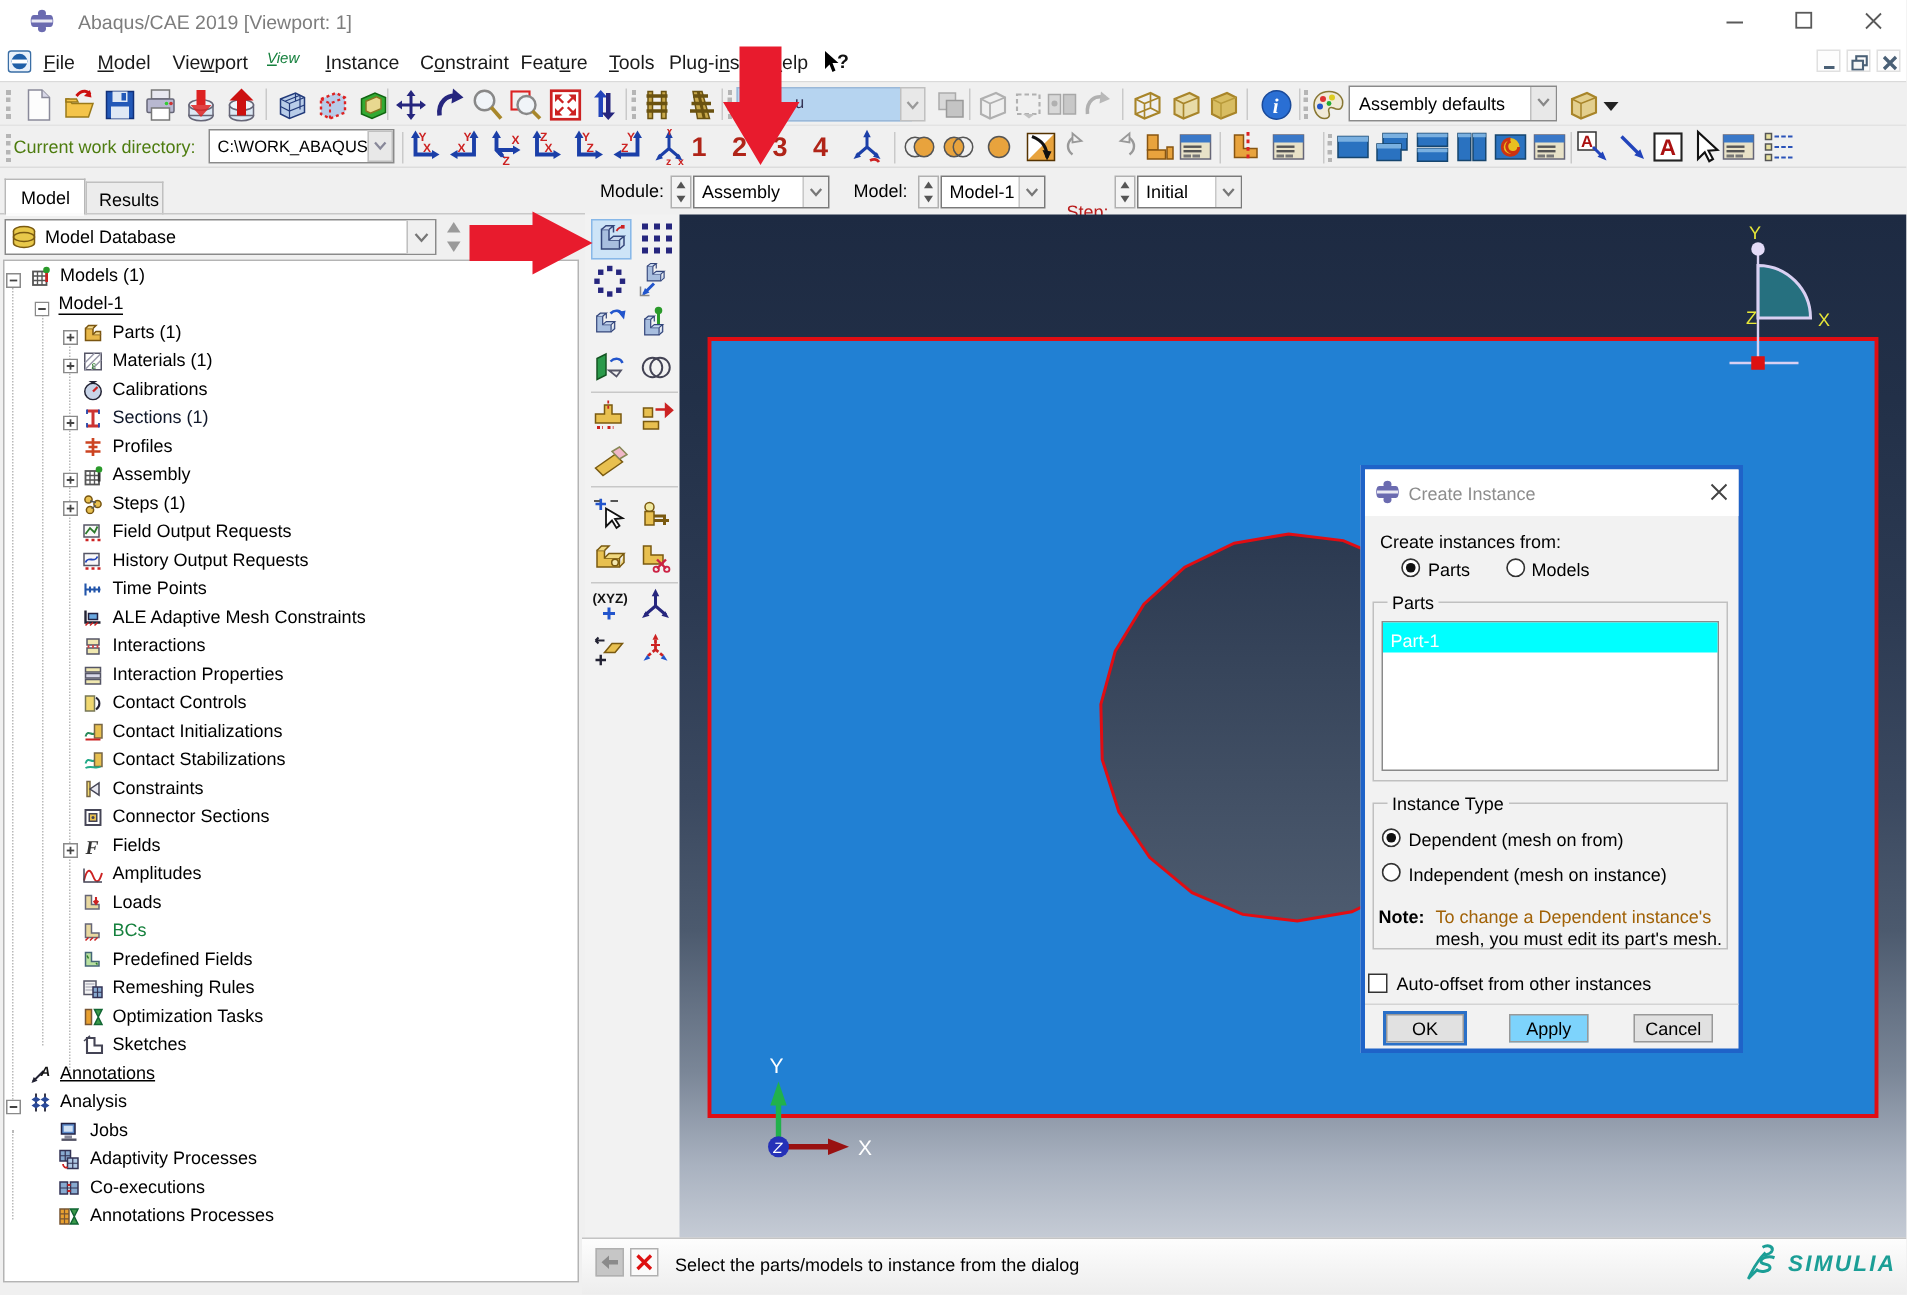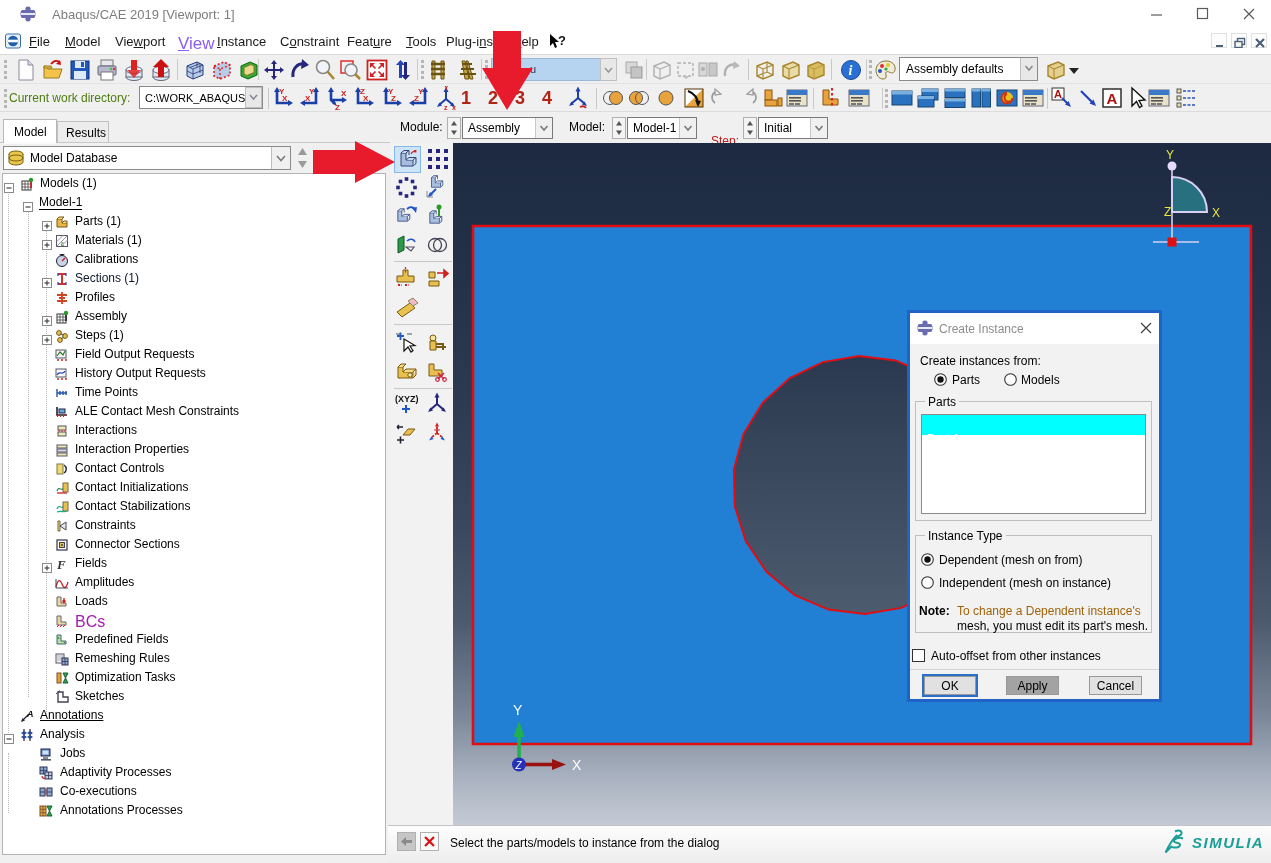--- a/index.html
+++ b/index.html
@@ -26,21 +26,21 @@
     </svg></div>
 <div class="abs" style="left:0;top:28px;width:1271px;height:27px;background:#ffffff;border-bottom:1px solid #dadada;"></div>
 <div class="abs" style="left:5px;top:33px;"><svg width="16" height="16" viewBox="0 0 16 16" style="">
       <rect x="0.5" y="1" width="15" height="14" rx="2" fill="#e8f0fa" stroke="#3a6ea5"></rect>
       <circle cx="8" cy="8" r="5.2" fill="#1f5fa8"></circle>
       <rect x="3" y="6.7" width="10" height="2.6" fill="#fff"></rect>
     </svg></div>
 <div class="abs" style="left:29px;top:34px;font-size:13px;color:#1a1a1a;"><u>F</u>ile</div>
 <div class="abs" style="left:65px;top:34px;font-size:13px;color:#1a1a1a;"><u>M</u>odel</div>
 <div class="abs" style="left:115px;top:34px;font-size:13px;color:#1a1a1a;">Vie<u>w</u>port</div>
-<div class="abs" style="left:178px;top:34px;font-size:17px;color:#8b5cf6;"><u>V</u>iew</div>
+<div class="abs" style="left:178px;top:34px;font-size:10px;color:#15803d;font-style:italic;"><u>V</u>iew</div>
 <div class="abs" style="left:217px;top:34px;font-size:13px;color:#1a1a1a;"><u>I</u>nstance</div>
 <div class="abs" style="left:280px;top:34px;font-size:13px;color:#1a1a1a;">C<u>o</u>nstraint</div>
 <div class="abs" style="left:347px;top:34px;font-size:13px;color:#1a1a1a;">Feat<u>u</u>re</div>
 <div class="abs" style="left:406px;top:34px;font-size:13px;color:#1a1a1a;"><u>T</u>ools</div>
 <div class="abs" style="left:446px;top:34px;font-size:13px;color:#1a1a1a;">Plug-i<u>n</u>s</div>
 <div class="abs" style="left:512px;top:34px;font-size:13px;color:#1a1a1a;"><u>H</u>elp</div>
 <div class="abs" style="left:546px;top:32px;"><svg width="26" height="20" viewBox="0 0 26 20" style="">
       <path d="M4,2 L4,14 L7,11 L9,16 L11,15 L9,10 L13,10 Z" fill="#111/"></path>
     </svg></div>
 <div class="abs" style="left:558px;top:33px;font-size:13px;font-weight:bold;color:#111;">?</div>
@@ -555,21 +555,21 @@
 <div class="abs" style="left:75px;top:366px;font-size:12px;color:#000;z-index:5;">History Output Requests</div>
 <div class="abs" style="left:55px;top:386px;z-index:5;"><svg width="14" height="14" viewBox="0 0 14 14" style="">
       <path d="M2,3 L2,11 M2,7 L12,7 M5,5 L5,9 M8,5 L8,9 M11,5 L11,9" stroke="#2255aa" stroke-width="1.4"></path>
     </svg></div>
 <div class="abs" style="left:75px;top:385px;font-size:12px;color:#000;z-index:5;">Time Points</div>
 <div class="abs" style="left:55px;top:405px;z-index:5;"><svg width="14" height="14" viewBox="0 0 14 14" style="">
       <path d="M2,2 L2,10 L12,10" stroke="#223" stroke-width="1.6" fill="none"></path>
       <rect x="4" y="4" width="6" height="4" fill="#6aa8e0" stroke="#224"></rect>
       <path d="M2,12 L4,10 M5,12 L7,10 M8,12 L10,10" stroke="#cc2222" stroke-width="1"></path>
     </svg></div>
-<div class="abs" style="left:75px;top:404px;font-size:12px;color:#000;z-index:5;">ALE Contact Mesh Constraints</div>
+<div class="abs" style="left:75px;top:404px;font-size:12px;color:#000;z-index:5;">ALE Adaptive Mesh Constraints</div>
 <div class="abs" style="left:55px;top:424px;z-index:5;"><svg width="14" height="14" viewBox="0 0 14 14" style="">
       <rect x="3" y="2" width="8" height="4" fill="#f0e8b0" stroke="#556"></rect>
       <rect x="3" y="8" width="8" height="4" fill="#f0e8b0" stroke="#556"></rect>
       <path d="M4,6 L4,8 M7,6 L7,8 M10,6 L10,8" stroke="#cc4444" stroke-width="1.2"></path>
     </svg></div>
 <div class="abs" style="left:75px;top:423px;font-size:12px;color:#000;z-index:5;">Interactions</div>
 <div class="abs" style="left:55px;top:443px;z-index:5;"><svg width="14" height="14" viewBox="0 0 14 14" style="">
       <rect x="2" y="2" width="10" height="3" fill="#f0e8b0" stroke="#556"></rect>
       <rect x="2" y="6" width="10" height="3" fill="#d8d8e8" stroke="#556"></rect>
       <rect x="2" y="10" width="10" height="3" fill="#f0e8b0" stroke="#556"></rect>
@@ -619,21 +619,21 @@
 <div class="abs" style="left:75px;top:575px;font-size:12px;color:#000;z-index:5;">Amplitudes</div>
 <div class="abs" style="left:55px;top:595px;z-index:5;"><svg width="14" height="14" viewBox="0 0 14 14" style="">
       <path d="M2,2 L2,11 L11,11 L11,8 L6,8 L6,2 Z" fill="#e8d8a0" stroke="#667"></path>
       <path d="M9,3 L9,7 M7.5,5.5 L9,7.5 L10.5,5.5" stroke="#cc2222" stroke-width="1.4" fill="none"></path>
     </svg></div>
 <div class="abs" style="left:75px;top:594px;font-size:12px;color:#000;z-index:5;">Loads</div>
 <div class="abs" style="left:55px;top:614px;z-index:5;"><svg width="14" height="14" viewBox="0 0 14 14" style="">
       <path d="M2,2 L2,11 L11,11 L11,8 L6,8 L6,2 Z" fill="#e8d8a0" stroke="#667"></path>
       <path d="M2,13 L4,11 M5,13 L7,11 M8,13 L10,11" stroke="#cc2222" stroke-width="1"></path>
     </svg></div>
-<div class="abs" style="left:75px;top:613px;font-size:16px;color:#a21caf;z-index:5;">BCs</div>
+<div class="abs" style="left:75px;top:613px;font-size:12px;color:#15803d;z-index:5;">BCs</div>
 <div class="abs" style="left:55px;top:633px;z-index:5;"><svg width="14" height="14" viewBox="0 0 14 14" style="">
       <path d="M2,2 L2,11 L11,11 L11,8 L6,8 L6,2 Z" fill="#b8e0a0" stroke="#467"></path>
       <path d="M3,4 L4,6 M9,9 L10,10" stroke="#2a7a2a" stroke-width="1"></path>
     </svg></div>
 <div class="abs" style="left:75px;top:632px;font-size:12px;color:#000;z-index:5;">Predefined Fields</div>
 <div class="abs" style="left:55px;top:652px;z-index:5;"><svg width="14" height="14" viewBox="0 0 14 14" style="">
       <rect x="1" y="2" width="8" height="9" fill="#f4f4f4" stroke="#556"></rect>
       <path d="M2,4 L8,4 M2,6 L8,6 M2,8 L8,8" stroke="#99a" stroke-width="0.8"></path>
       <rect x="7" y="6" width="6" height="7" fill="#88aad0" stroke="#335"></rect>
       <path d="M7,9.5 L13,9.5 M10,6 L10,13" stroke="#335" stroke-width="0.8"></path>
@@ -879,39 +879,39 @@
     </svg></div>
 <div class="abs" style="left:952px;top:373px;font-size:12px;color:#000;z-index:12;">Parts</div>
 <div class="abs" style="left:1004px;top:372px;z-index:12;"><svg width="13" height="13" viewBox="0 0 13 13" style="">
       <circle cx="6.5" cy="6.5" r="5.8" fill="#fff" stroke="#333" stroke-width="1.1"></circle>
     </svg></div>
 <div class="abs" style="left:1021px;top:373px;font-size:12px;color:#000;z-index:12;">Models</div>
 <div class="abs" style="left:915px;top:401px;width:237px;height:120px;border:1px solid #c0c0c0;z-index:12;"></div>
 <div class="abs" style="left:925px;top:395px;font-size:12px;color:#000;background:#f2f2f2;padding:0 3px;z-index:13;">Parts</div>
 <div class="abs" style="left:921px;top:414px;width:225px;height:100px;background:#ffffff;border:1px solid #8a8a8a;z-index:13;"></div>
 <div class="abs" style="left:922px;top:415px;width:223px;height:20px;background:#00ffff;z-index:14;"></div>
-<div class="abs" style="left:927px;top:432px;font-size:12px;color:#ffffff;z-index:15;">Part-1</div>
+<div class="abs" style="left:927px;top:420px;font-size:12px;color:#ffffff;z-index:15;">Part-1</div>
 <div class="abs" style="left:915px;top:535px;width:237px;height:98px;border:1px solid #c0c0c0;z-index:12;"></div>
 <div class="abs" style="left:925px;top:529px;font-size:12px;color:#000;background:#f2f2f2;padding:0 3px;z-index:13;">Instance Type</div>
 <div class="abs" style="left:921px;top:552px;z-index:12;"><svg width="13" height="13" viewBox="0 0 13 13" style="">
       <circle cx="6.5" cy="6.5" r="5.8" fill="#fff" stroke="#333" stroke-width="1.1"></circle>
       <circle cx="6.5" cy="6.5" r="3.2" fill="#111"></circle>
     </svg></div>
 <div class="abs" style="left:939px;top:553px;font-size:12px;color:#000;z-index:12;">Dependent (mesh on from)</div>
 <div class="abs" style="left:921px;top:575px;z-index:12;"><svg width="13" height="13" viewBox="0 0 13 13" style="">
       <circle cx="6.5" cy="6.5" r="5.8" fill="#fff" stroke="#333" stroke-width="1.1"></circle>
     </svg></div>
 <div class="abs" style="left:939px;top:576px;font-size:12px;color:#000;z-index:12;">Independent (mesh on instance)</div>
 <div class="abs" style="left:919px;top:604px;font-size:12px;font-weight:bold;color:#000;z-index:12;">Note:</div>
 <div class="abs" style="left:957px;top:604px;font-size:12px;color:#a16207;z-index:12;">To change a Dependent instance's</div>
 <div class="abs" style="left:957px;top:619px;font-size:12px;color:#000;z-index:12;">mesh, you must edit its part's mesh.</div>
 <div class="abs" style="left:912px;top:649px;width:13px;height:13px;background:#fff;border:1px solid #333;z-index:12;"></div>
 <div class="abs" style="left:931px;top:649px;font-size:12px;color:#000;z-index:12;">Auto-offset from other instances</div>
 <div class="abs" style="left:910px;top:669px;width:249px;height:1px;background:#d4d4d4;z-index:12;"></div>
 <div class="abs" style="left:922px;top:674px;width:56px;height:23px;border:2px solid #2a70c8;background:#e6e6e6;z-index:12;"></div>
 <div class="abs" style="left:924px;top:676px;width:52px;height:19px;background:#e1e1e1;border:1px solid #999;font-size:12px;text-align:center;padding-top:2px;z-index:13;">OK</div>
-<div class="abs" style="left:1006px;top:676px;width:53px;height:19px;background:#a3a3a3;border:1px solid #999;font-size:12px;text-align:center;padding-top:2px;z-index:12;">Apply</div>
+<div class="abs" style="left:1006px;top:676px;width:53px;height:19px;background:#7dd3fc;border:1px solid #999;font-size:12px;text-align:center;padding-top:2px;z-index:12;">Apply</div>
 <div class="abs" style="left:1089px;top:676px;width:53px;height:19px;background:#e1e1e1;border:1px solid #999;font-size:12px;text-align:center;padding-top:2px;z-index:12;">Cancel</div>
 <div class="abs" style="left:478px;top:28px;z-index:20;"><svg width="60" height="86" viewBox="0 0 60 86" style="">
       <path d="M15,3 L43,3 L43,40 L55,40 L29,82 L4,40 L15,40 Z" fill="#e81b2d"></path>
     </svg></div>
 <div class="abs" style="left:310px;top:138px;z-index:20;"><svg width="88" height="48" viewBox="0 0 88 48" style="">
       <path d="M3,12 L45,12 L45,3 L85,24 L45,45 L45,36 L3,36 Z" fill="#e81b2d"></path>
     </svg></div>
 </body></html>

